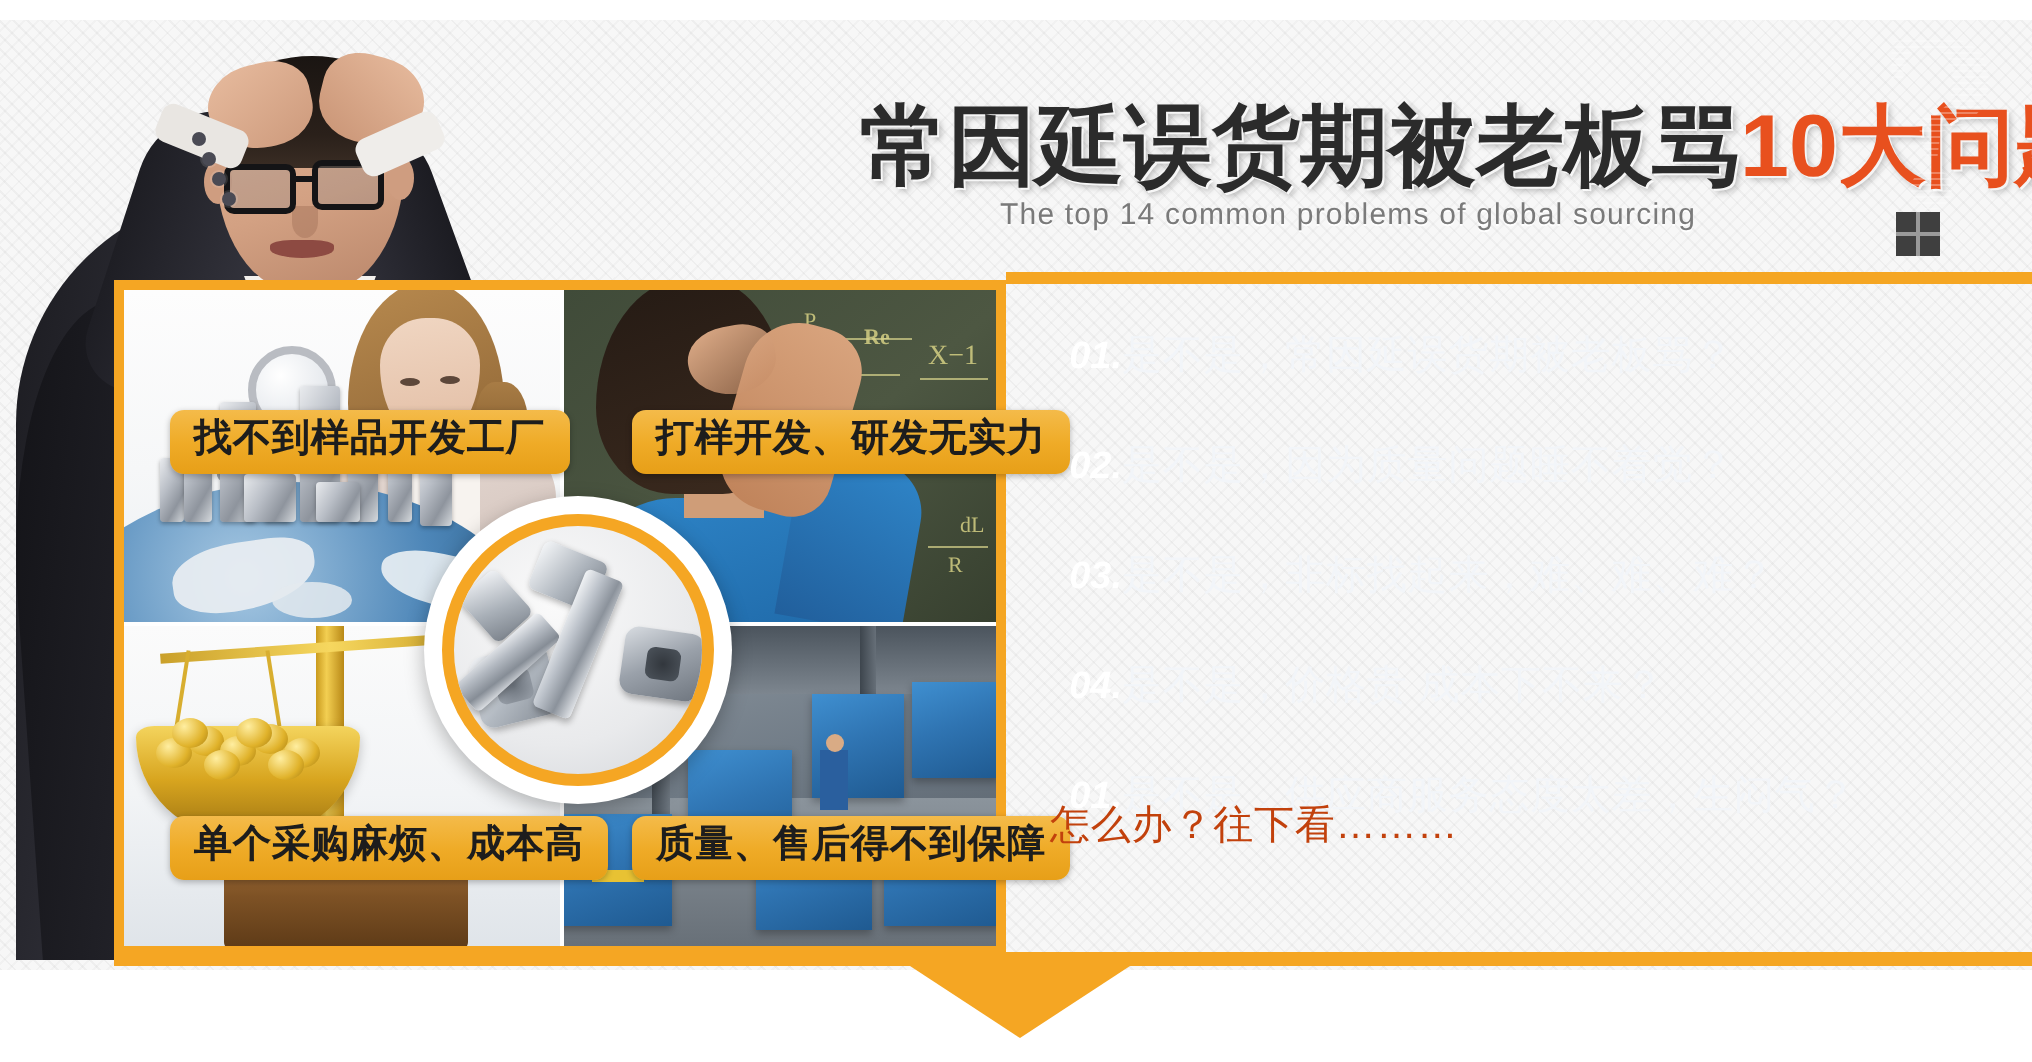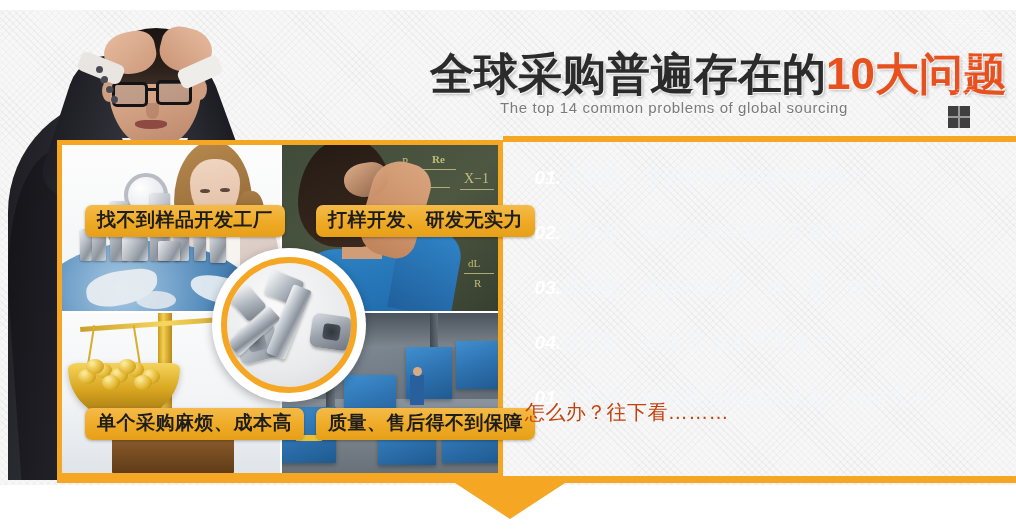--- a/index.html
+++ b/index.html
@@ -561,21 +561,21 @@
     <div class="handR"></div>
     <div class="cuffL"></div>
     <div class="cuffR"></div>
     <div class="btn1"></div>
     <div class="btn2"></div>
     <div class="btn3"></div>
     <div class="btn4"></div>
   </div>
 
   <div id="headline">
-    <span class="h-main">全球采购普遍存在的</span><span class="h-accent">10大问题</span>
+    <span class="h-main">常因延误货期被老板骂</span><span class="h-accent">10大问题</span>
   </div>
   <div id="subhead">The top 14 common problems of global sourcing</div>
 
   <div id="qmark">
     <div class="qshape">?</div>
     <div class="qglyph">?</div>
     <div class="qdot"></div>
   </div>
 
   <div id="photo-panel">
@@ -603,25 +603,25 @@
       <div class="metal-part mp5"></div>
       <div class="metal-part mp6"></div>
       <div class="metal-part mp8"></div>
       <div class="metal-part mp9"></div>
       <div class="metal-part mp10"></div>
     </div>
 
     <div class="quad" id="q-tr">
       <div class="board"></div>
       <div class="chalk" style="left:120px;top:10px;">P</div>
-      <div class="chalk" style="left:150px;top:8px;font-weight:bold;">Re</div>
+      <div class="chalk" style="left:150px;top:18px;font-weight:bold;">Re</div>
       <div class="chalk" style="left:182px;top:26px;font-size:14px;">X−1</div>
       <div class="chalk" style="left:182px;top:64px;font-size:14px;">X−1</div>
       <div class="chalk" style="left:192px;top:80px;">R</div>
-      <div class="chalk" style="left:186px;top:112px;">dL</div>
+      <div class="chalk" style="left:198px;top:112px;">dL</div>
       <div class="chalk" style="left:192px;top:132px;">R</div>
       <div class="chalk" style="left:112px;top:46px;">4−2=z</div>
       <div class="chalk" style="left:96px;top:28px;">F</div>
       <div class="chalk-line" style="left:96px;top:24px;width:78px;"></div>
       <div class="chalk-line" style="left:104px;top:42px;width:64px;"></div>
       <div class="chalk-line" style="left:178px;top:44px;width:34px;"></div>
       <div class="chalk-line" style="left:180px;top:80px;width:32px;"></div>
       <div class="chalk-line" style="left:182px;top:128px;width:30px;"></div>
       <div class="shirt2"></div>
       <div class="arm2b"></div>

